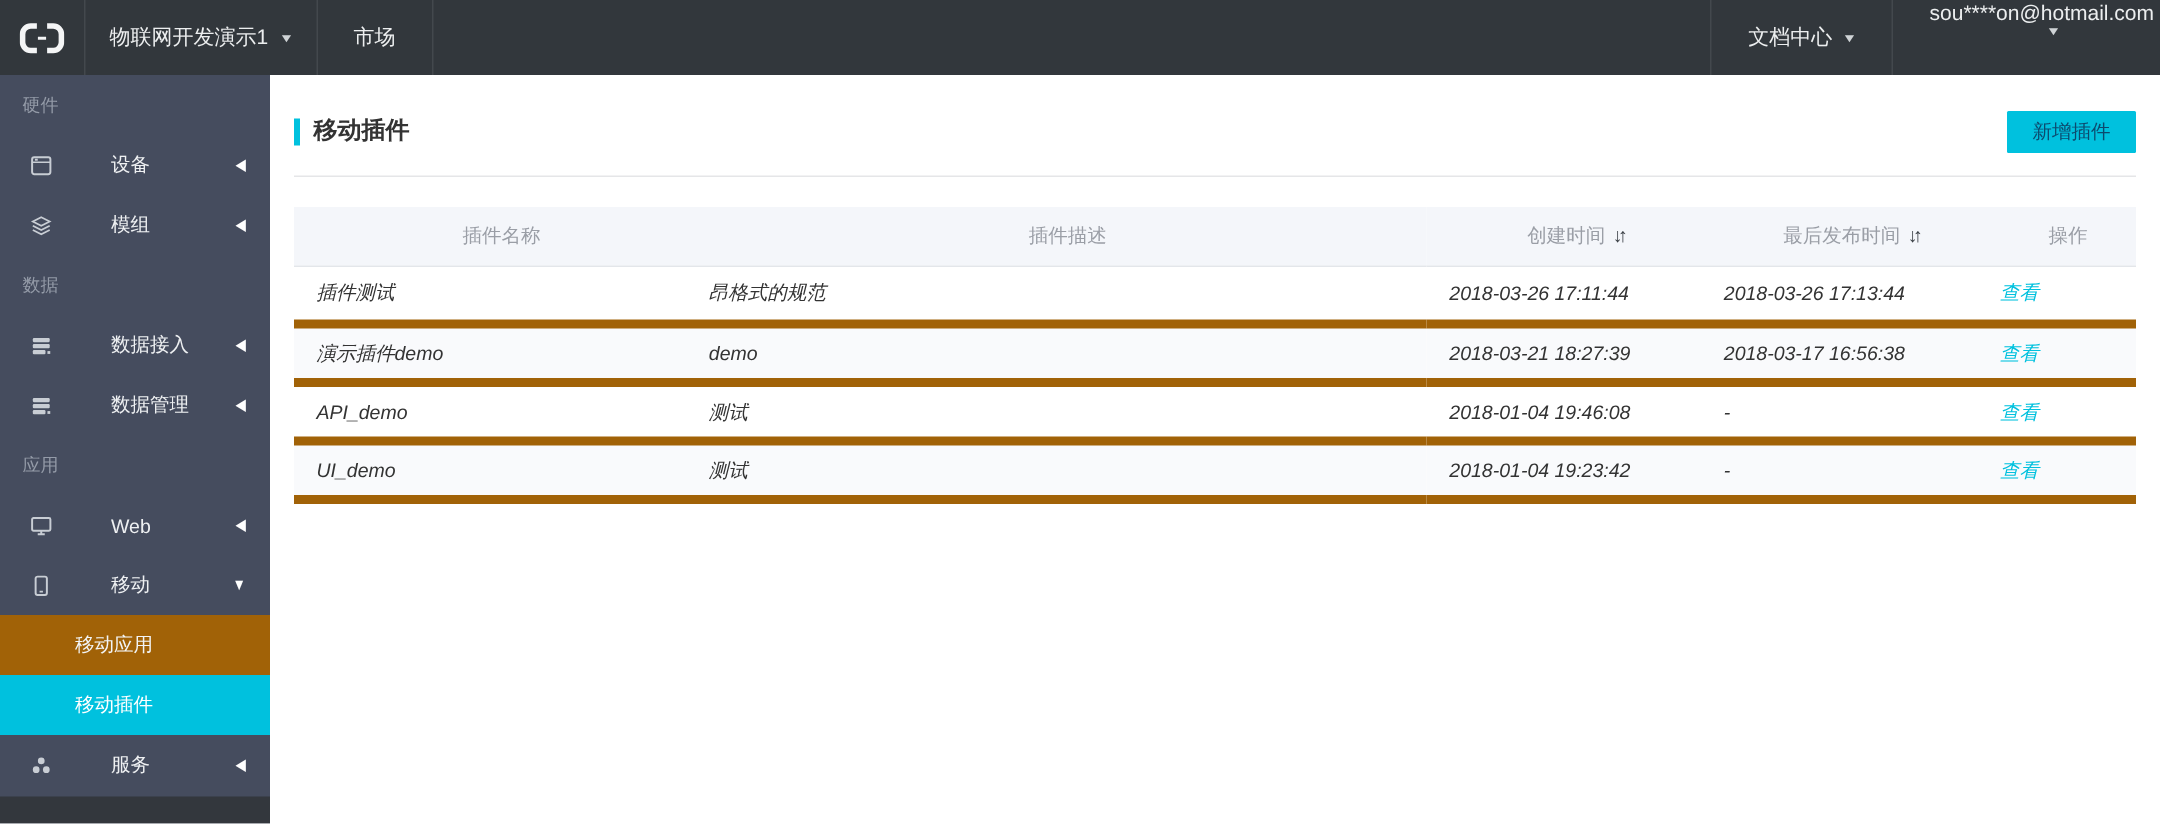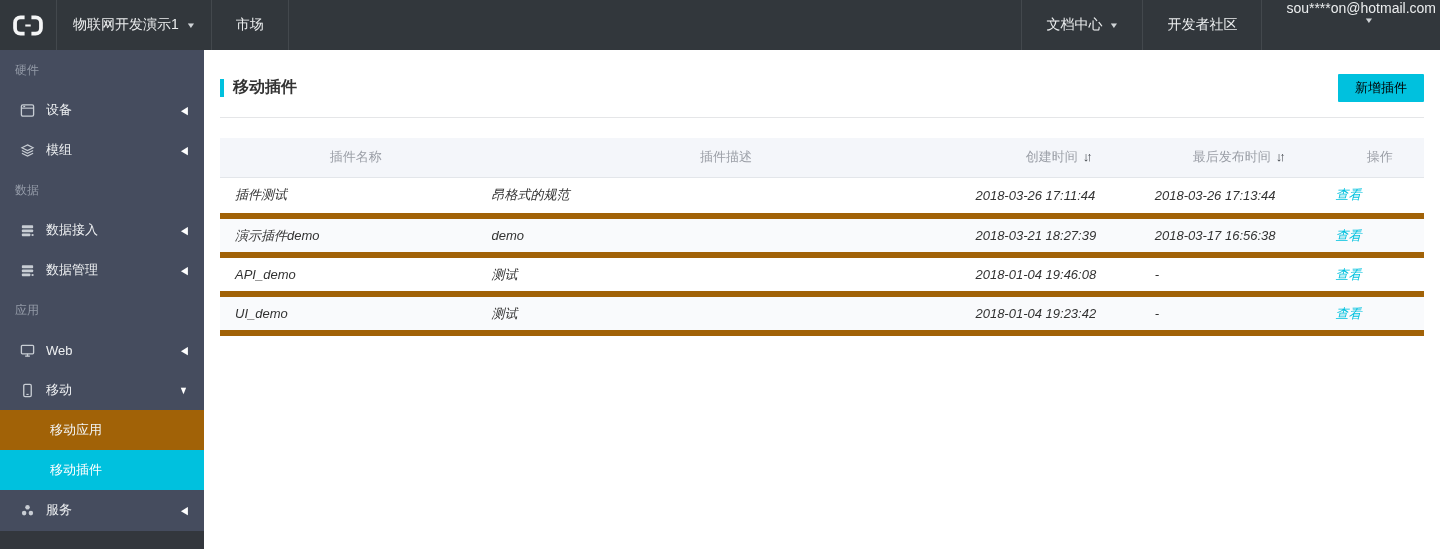--- a/index.html
+++ b/index.html
@@ -45,41 +45,42 @@
   }
   .nav-right { margin-left: auto; display: flex; align-items: stretch; border-radius: 19px; }
   .nav-right .nav-item { border-left: 1px solid #43484d; }
   .nav-right .nav-item:last-child { padding-right: 4px; flex-direction: column; }
 
   
   .main-row { display: flex; height: 499px; }
 
   
   .sidebar {
-    width: 204px;
+    width: 180px;
     background: #454c5e;
     display: flex;
     flex-direction: column;
     flex-shrink: 0;
   }
   .side-section-label {
     height: 40px;
     line-height: 40px;
     padding-left: 15px;
     font-size: 12px;
     color: #949ba8;
   }
   .side-item {
     height: 40px;
     display: flex;
     align-items: center;
     padding: 0 16px 0 19px;
     font-size: 13px;
     color: #eef0f2;
     cursor: pointer;
+    gap: 28px;
   }
   .side-item .s-icon {
     width: 16px;
     height: 16px;
     margin-right: 11px;
     display: inline-flex;
     align-items: center;
     justify-content: center;
     flex-shrink: 0;
   }
@@ -120,21 +121,21 @@
   }
   .title-accent {
     width: 4px;
     height: 18px;
     background: #00c1de;
     margin-right: 9px;
     display: inline-block;
   }
   .add-btn {
     background: #00c1de;
-    color: #000000;
+    color: #0c4a6e;
     border: none;
     font-size: 13px;
     height: 28px;
     padding: 0 17px;
     border-radius: 1px;
     cursor: pointer;
     font-family: inherit;
   }
 
   
@@ -190,23 +191,20 @@
   </div>
   <div class="nav-item market">
     <span>市场</span>
   </div>
   <div class="nav-right">
     <div class="nav-item">
       <span>文档中心</span>
       <span class="caret">▼</span>
     </div>
     <div class="nav-item">
-      <span>开发者社区</span>
-    </div>
-    <div class="nav-item">
       <span>sou****on@hotmail.com</span>
       <span class="caret" style="margin-left:16px">▼</span>
     </div>
   </div>
 </div>
 
 <div class="main-row">
 
   <div class="sidebar">
     <div class="side-section-label">硬件</div>

